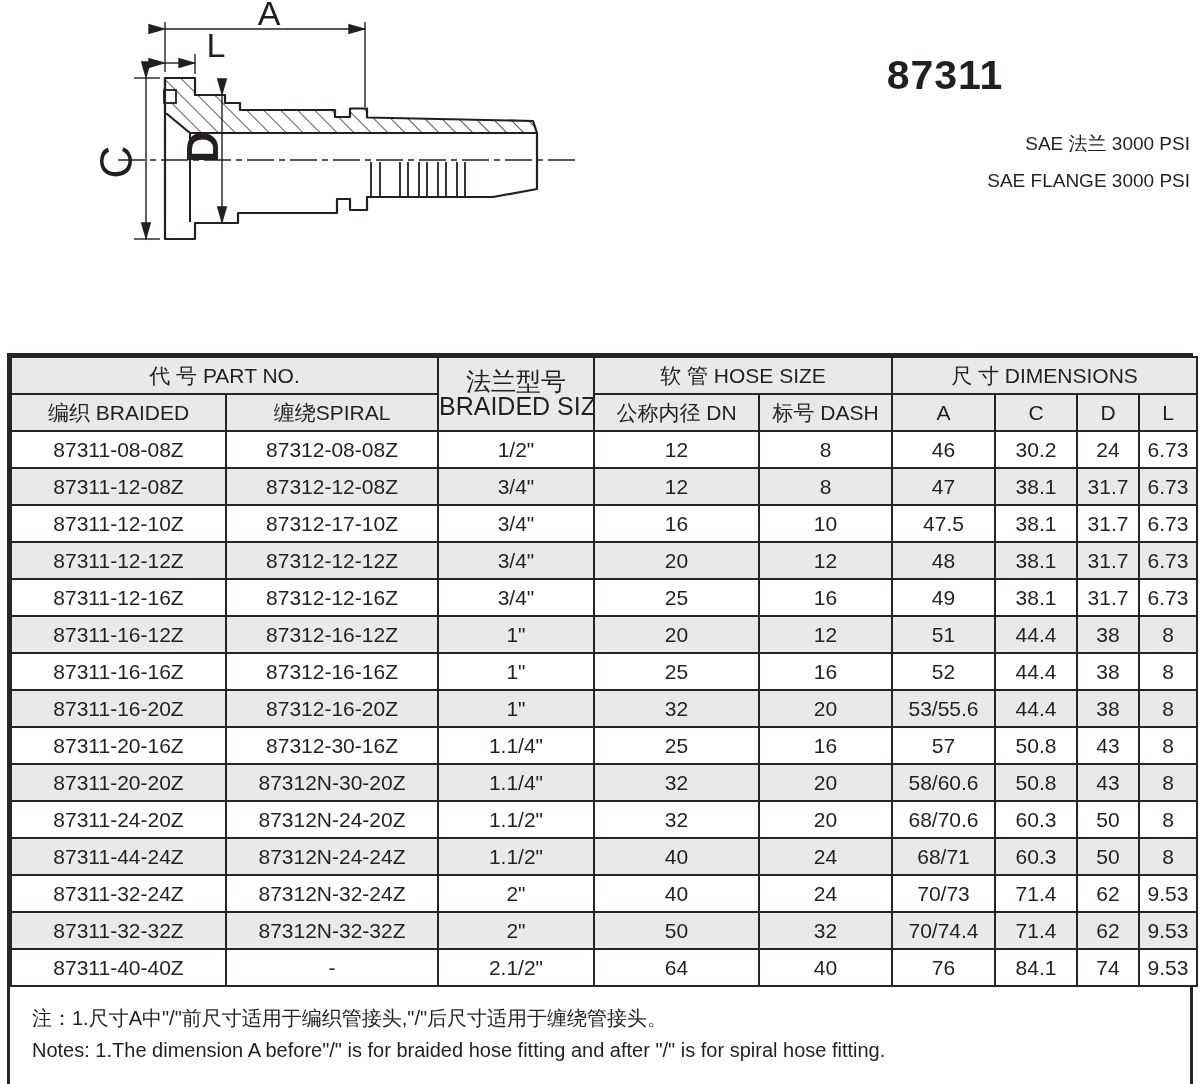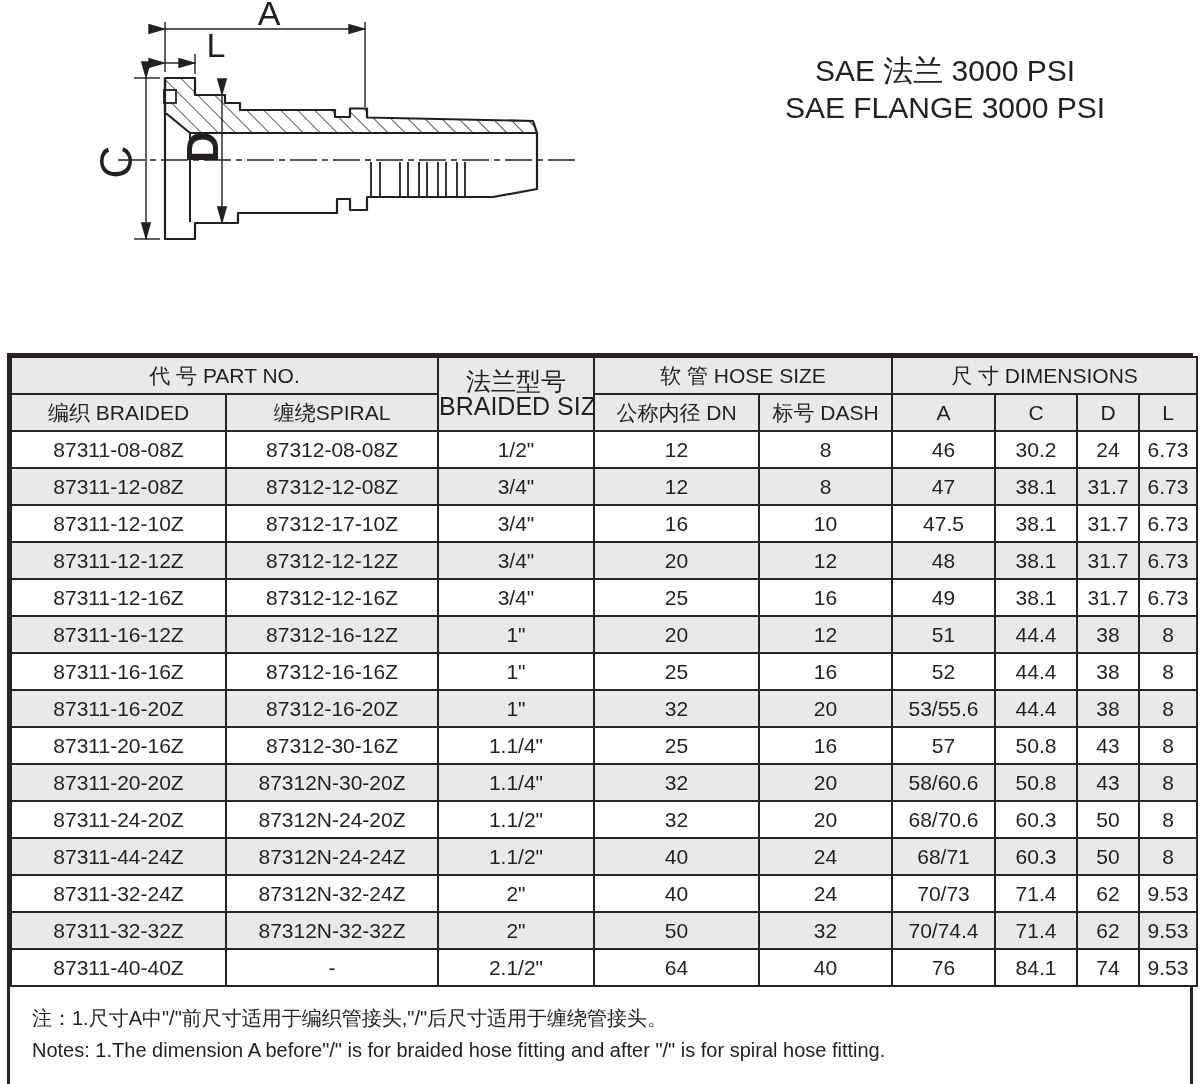--- a/index.html
+++ b/index.html
@@ -5,21 +5,21 @@
   * { margin:0; padding:0; box-sizing:border-box; }
   html,body { width:1200px; height:1084px; background:#ffffff; position:relative;
               font-family:"Liberation Sans", sans-serif; color:#231f20; }
 
   
   .drawing { position:absolute; left:0; top:0; width:640px; height:310px; }
 
   
   .title-block { position:absolute; left:700px; top:52px; width:490px; text-align:center; }
   .part-number { font-size:41px; font-weight:bold; letter-spacing:1px; margin-bottom:26px; }
-  .title-line  { font-size:30px; line-height:37px; }
+  .title-line  { font-size:19px; line-height:37px;text-align:right; }
 
   
   .frame { position:absolute; left:7px; top:353px; width:1186px; height:901px;
            border:3px solid #2a2326; }
   table { border-collapse:collapse; table-layout:fixed; width:100%; }
   th, td { border:2px solid #2a2326; text-align:center; vertical-align:middle;
            font-weight:normal; font-size:21px; overflow:hidden; white-space:nowrap; }
   thead th { background:#e9e9e9; height:37px; }
   tbody td { height:37px; background:#ffffff; }
   tbody tr:nth-child(even) td { background:#e9e9e9; }
@@ -85,20 +85,21 @@
     <line x1="160" y1="239" x2="134" y2="239"></line>
     <line x1="146" y1="78" x2="146" y2="239" marker-start="url(#arr)" marker-end="url(#arr)"></line>
   </g>
   <text x="120" y="162" text-anchor="middle" font-size="46" transform="rotate(-90 120 162)" dominant-baseline="middle">C</text>
 
   <line x1="222" y1="95" x2="222" y2="223" stroke="#231f20" stroke-width="1.4" marker-start="url(#arr)" marker-end="url(#arr)"></line>
   <text x="206" y="147" text-anchor="middle" font-size="44" font-weight="bold" transform="rotate(-90 206 147)" dominant-baseline="middle">D</text>
 </svg>
 
 <div class="title-block">
+  <div class="part-number">87311</div>
   <div class="title-line">SAE 法兰 3000 PSI</div>
   <div class="title-line">SAE FLANGE 3000 PSI</div>
 </div>
 
 <div class="frame">
   <table>
     <colgroup>
       <col style="width:215px">
         <col style="width:212px">
         <col style="width:156px">

